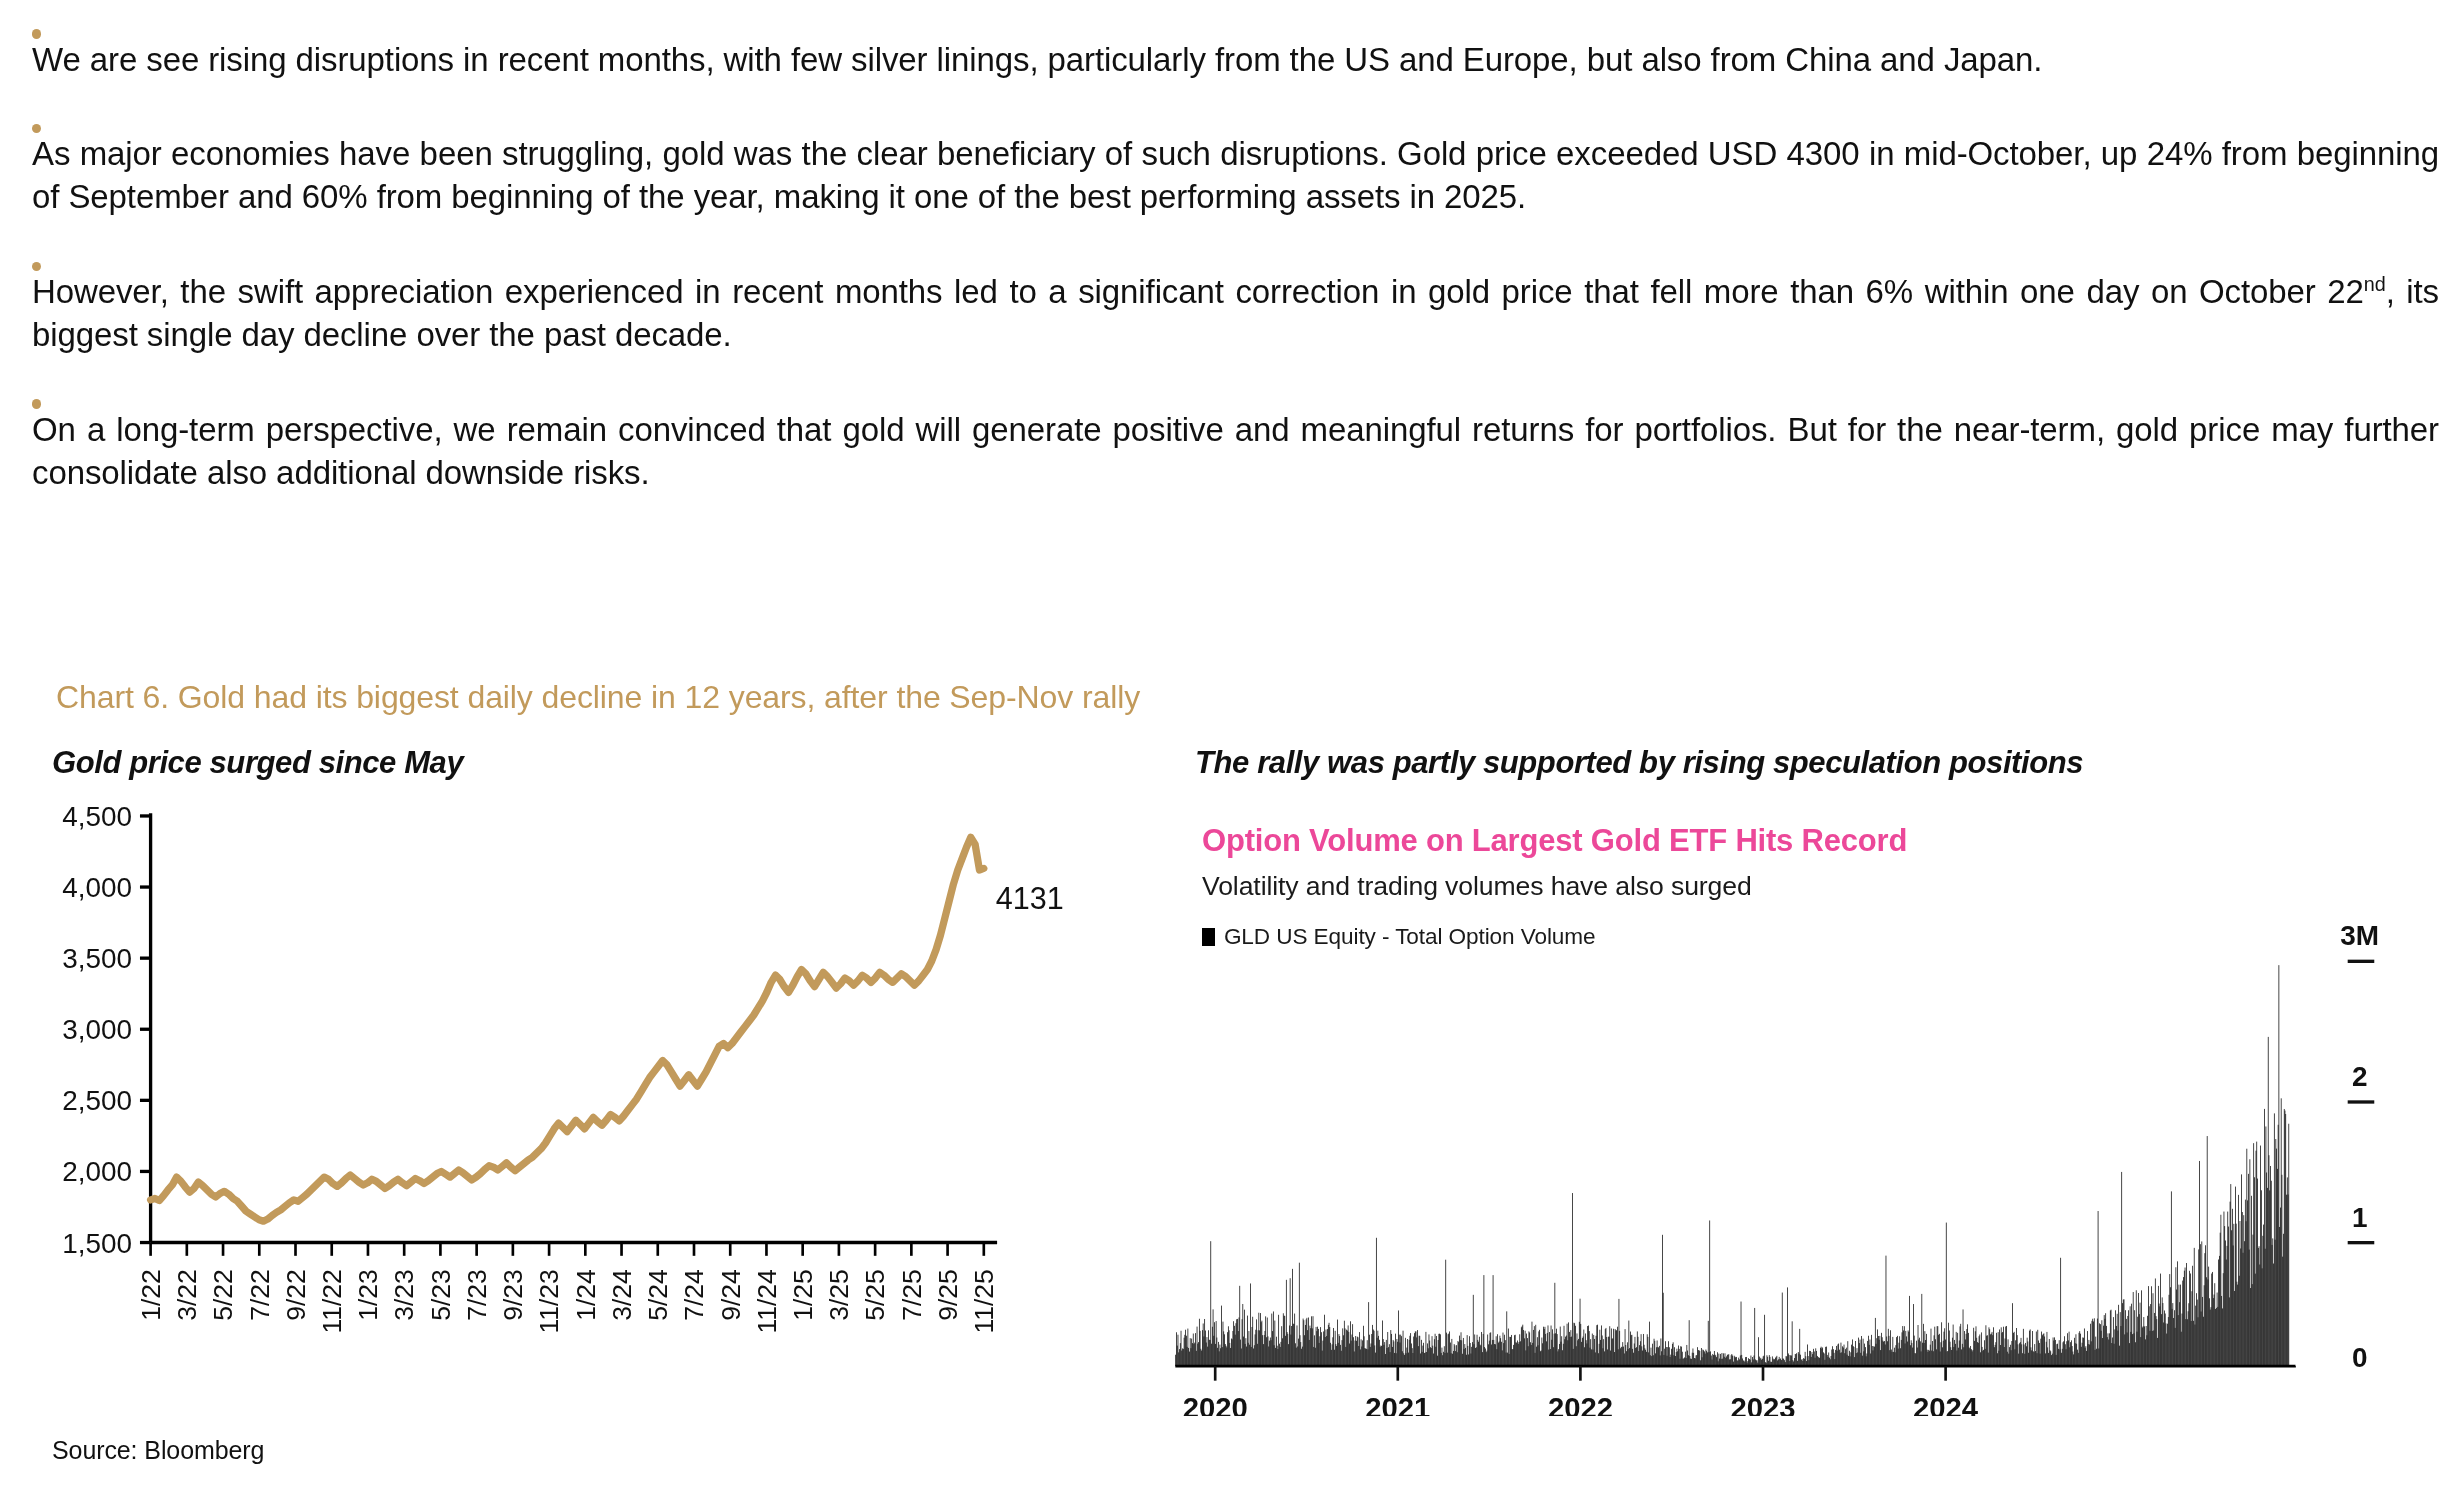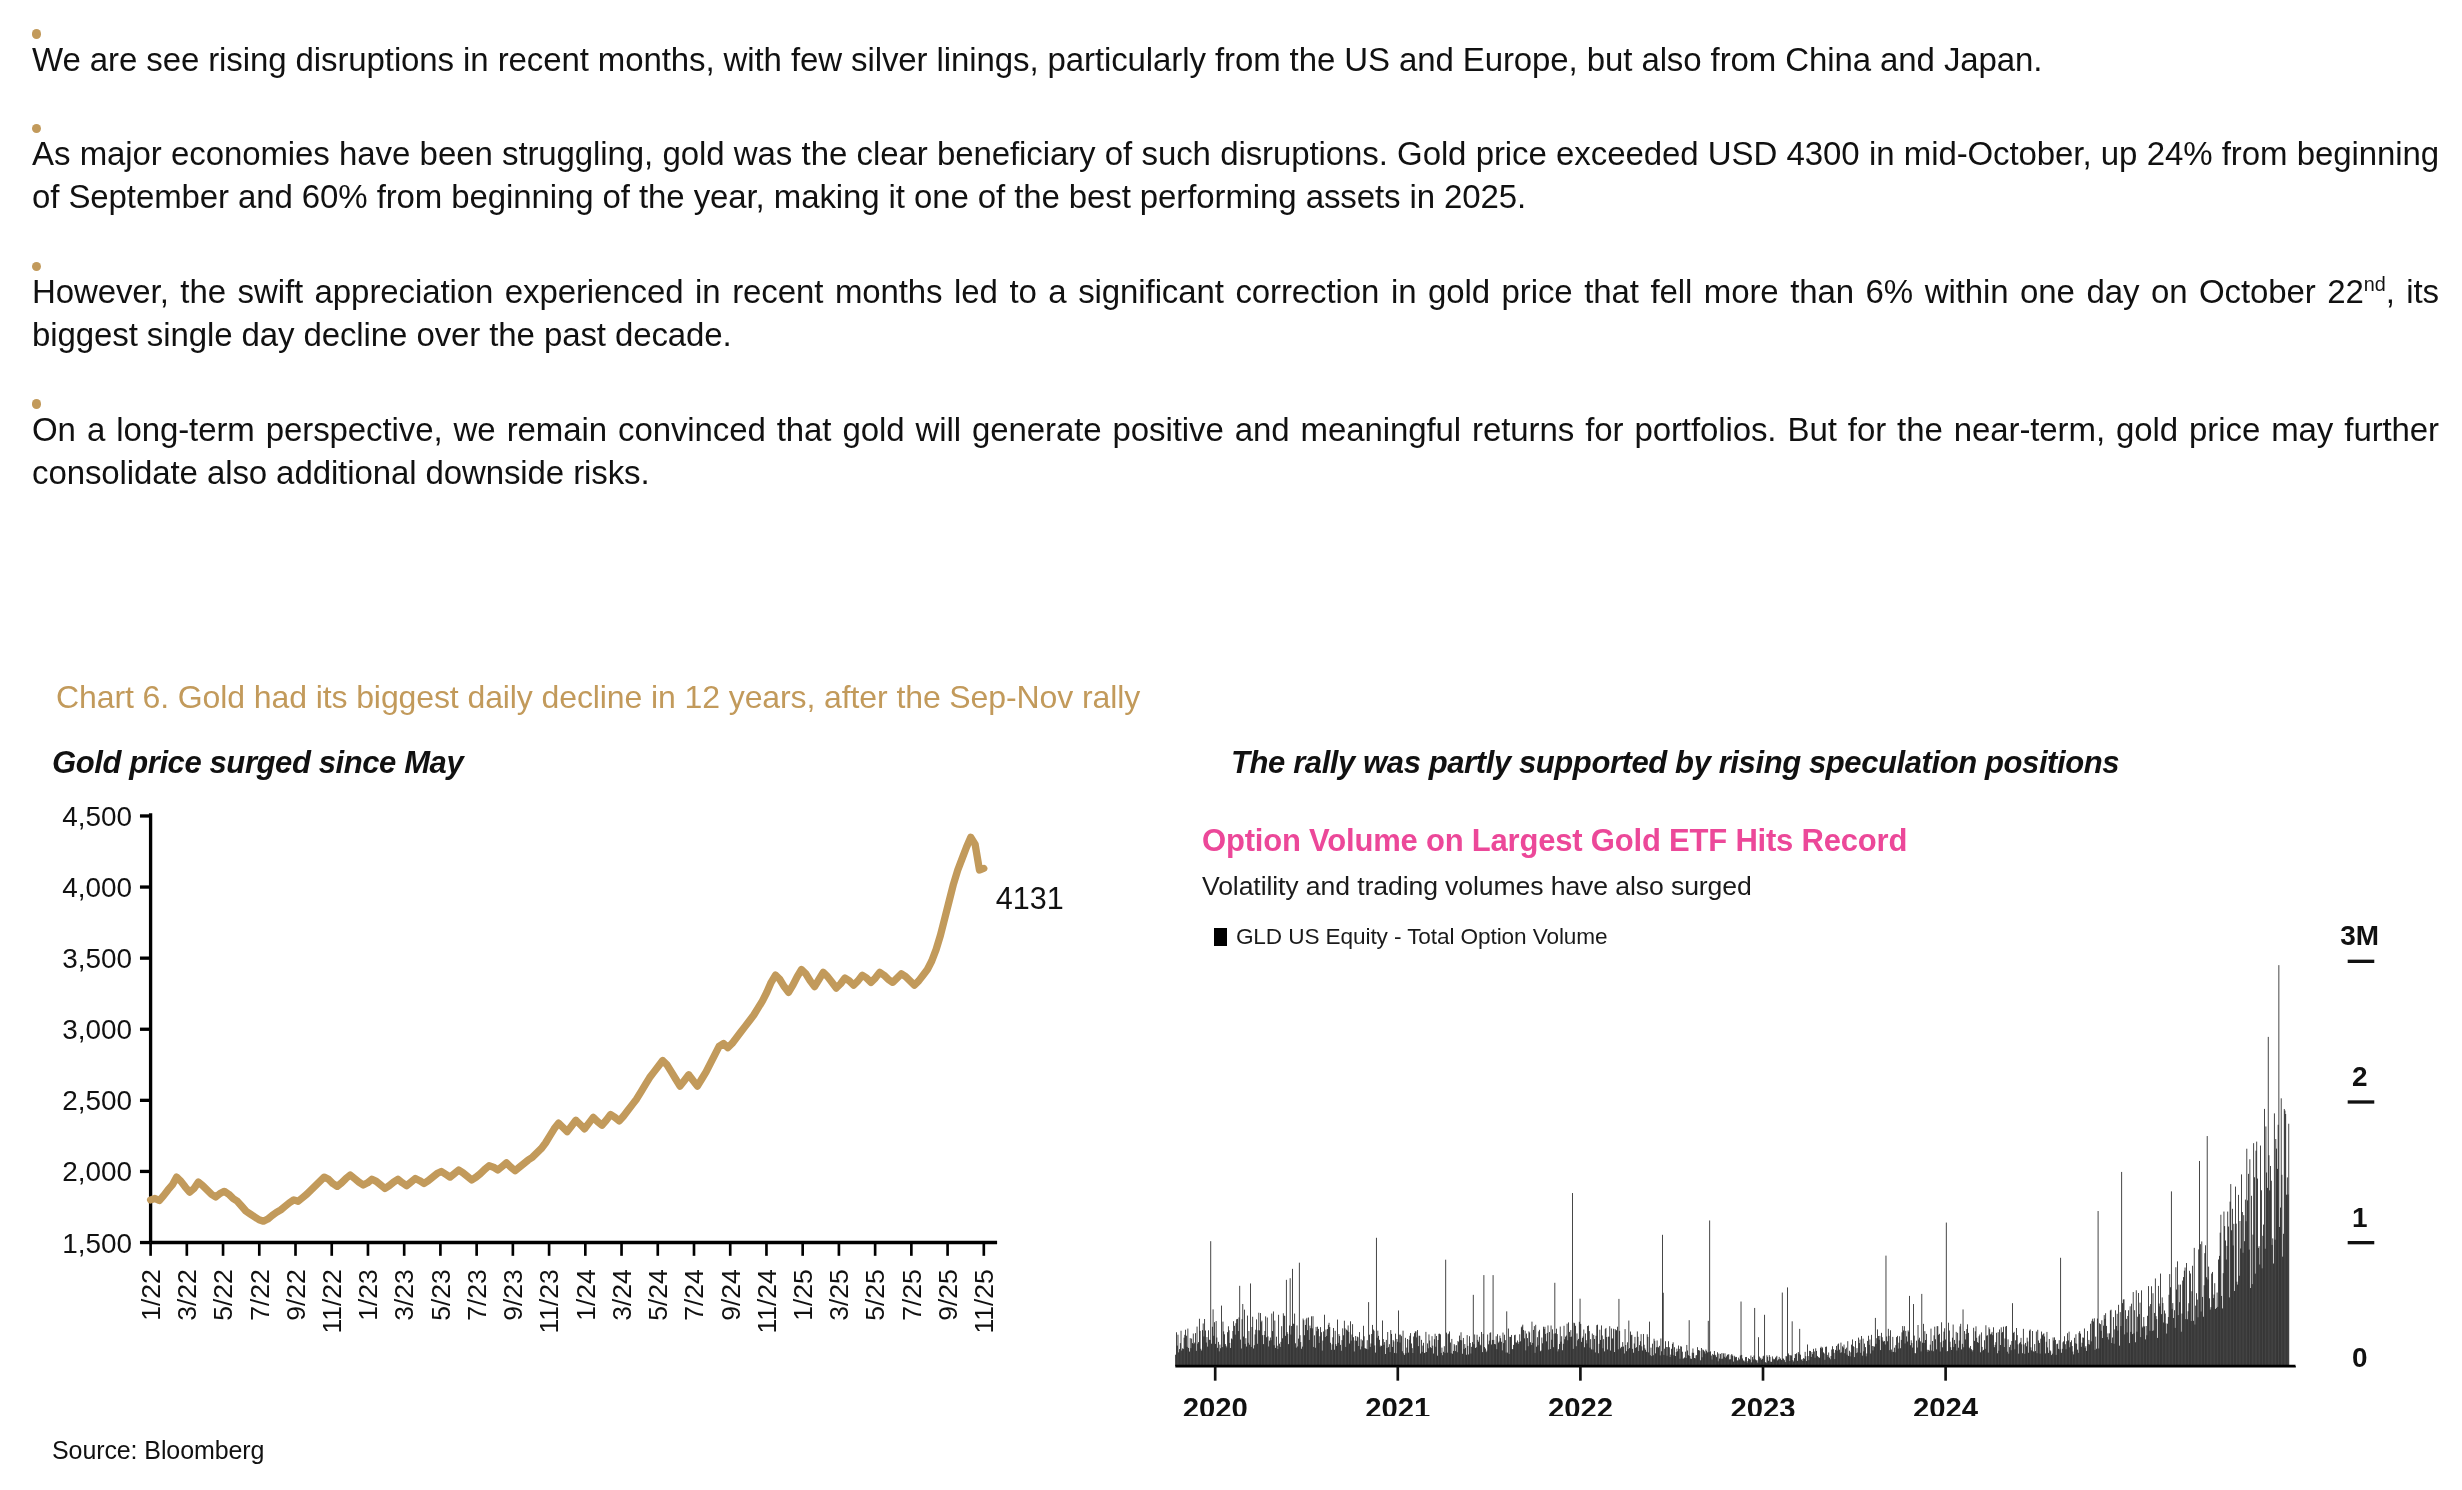--- a/index.html
+++ b/index.html
@@ -54,21 +54,21 @@
   .panel-sub{
     position:absolute;
     font-size:31px;
     font-style:italic;
     font-weight:700;
     color:#111;
     white-space:nowrap;
     letter-spacing:-0.4px;
   }
   #sub-left{left:52px; top:745px;}
-  #sub-right{left:1195px; top:745px;margin-left:36px;}
+  #sub-right{left:1195px; top:745px;}
 
   
   #left-chart{
     position:absolute;
     left:0px; top:804px;
     width:1157px; height:598px;
   }
   #left-chart svg{display:block;}
 
   
@@ -82,21 +82,21 @@
     position:absolute;
     left:1202px; top:871px;
     font-size:26.6px; color:#1a1a1a;
     letter-spacing:-0.1px; white-space:nowrap;
   }
   #bb-legend{
     position:absolute;
     left:1202px; top:924px;
     font-size:22.6px; color:#1a1a1a;
     letter-spacing:-0.1px; white-space:nowrap;
-    display:flex; align-items:center;margin-left:12px;
+    display:flex; align-items:center;
   }
   #bb-legend .swatch{
     width:12.6px;height:17.3px;background:#000;
     display:inline-block;margin-right:9.3px;
   }
   #right-chart{
     position:absolute;
     left:1170px; top:924px;
     width:1292px; height:492px;
   }

